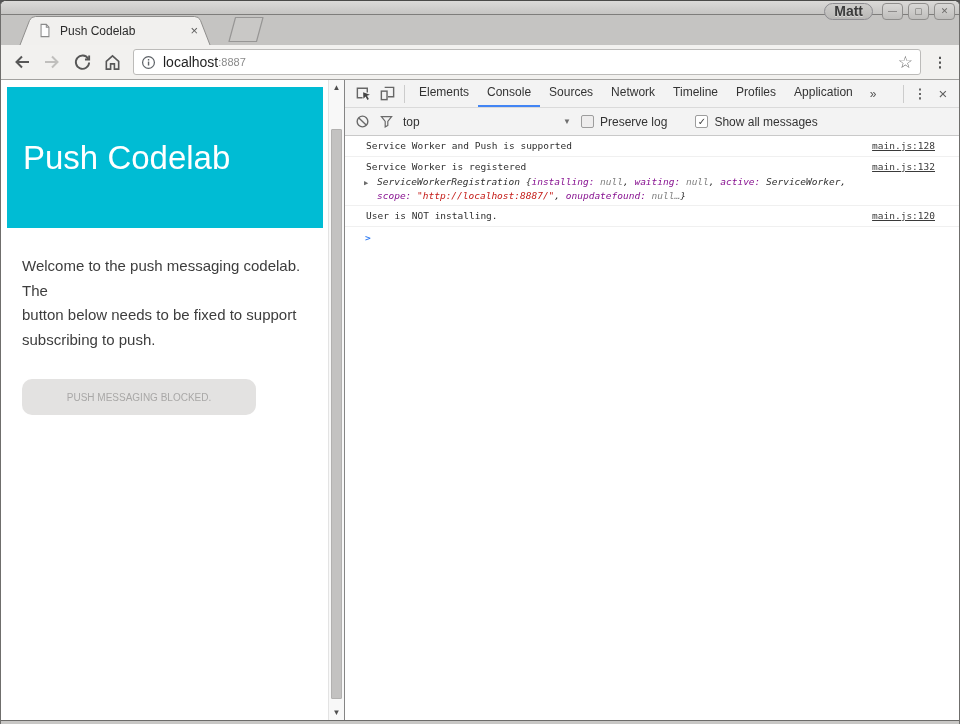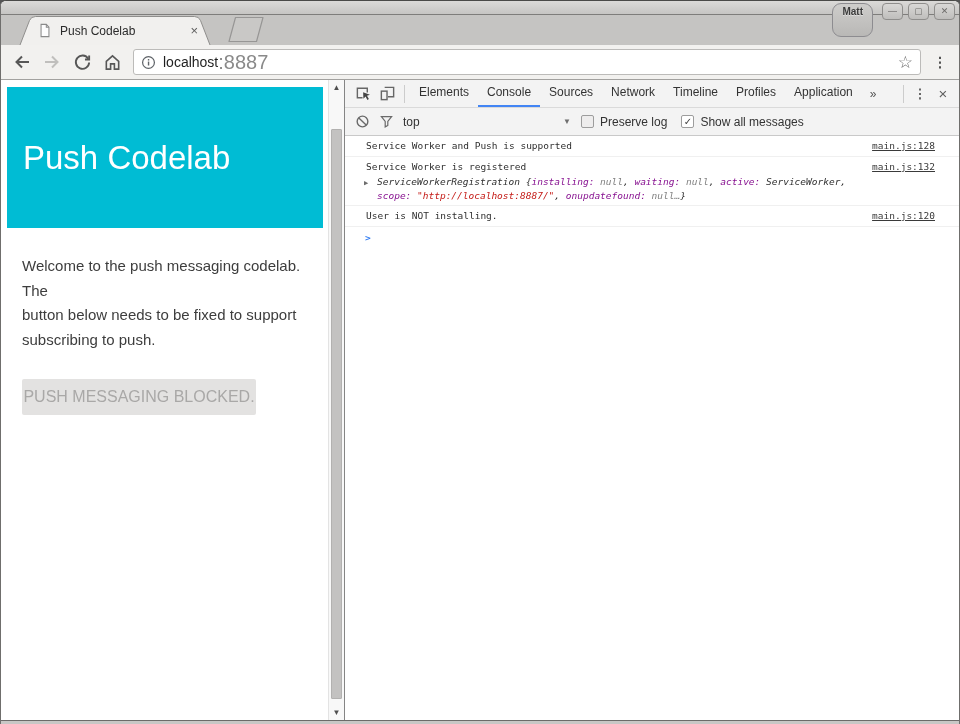--- a/index.html
+++ b/index.html
@@ -12,24 +12,24 @@
     border-radius: 6px 6px 0 0;
     background: #fff; overflow: hidden;
   }
 
   
   .titlebar {
     height: 13px; background: linear-gradient(#dbdad8, #c6c5c3);
     position: relative; z-index: 4;
   }
   .user-badge {
-    position: absolute; top: 2px; right: 86px; height: 34px; padding: 0 9px;
+    position: absolute; top: 2px; right: 86px; height: 17px; padding: 0 9px;
     border: 1px solid #8d8c90; border-radius: 9px;
     background: linear-gradient(#cecdcb, #b9b8b6);
-    font-size: 10px; font-weight: bold; color: #3b3b3b; line-height: 15px;
+    font-size: 14px; font-weight: bold; color: #3b3b3b; line-height: 15px;
     text-shadow: 0 1px 0 rgba(255,255,255,.45); z-index: 6;
   }
   .win-controls { position: absolute; top: 2px; right: 4px; display: flex; gap: 5px; z-index: 6; }
   .win-btn {
     width: 21px; height: 17px; border: 1px solid #8f8e8c; border-radius: 4px;
     background: linear-gradient(#d9d8d6, #bfbebc);
     color: #6c6b69; font-size: 9px; line-height: 15px; text-align: center;
   }
 
   
@@ -52,41 +52,41 @@
     height: 35px; background: #f2f1ef; border-bottom: 1px solid #a2a19f;
     display: flex; align-items: center; padding: 0 8px; gap: 4px;
     position: relative; z-index: 3;
   }
   .nav-btn { width: 26px; height: 26px; display: flex; align-items: center; justify-content: center; }
   .omnibox {
     flex: 1; height: 26px; background: #fff; border: 1px solid #bcbbb9; border-radius: 3px;
     display: flex; align-items: center; padding: 0 7px; gap: 7px; margin: 0 4px;
   }
   .omni-host { font-size: 14px; color: #1f1f1f; }
-  .omni-port { font-size: 20px; color: #8a8a8a; margin-left: -7px; }
+  .omni-port { font-size: 11px; color: #8a8a8a; margin-left: -7px; }
   .omni-star { margin-left: auto; font-size: 17px; color: #6e6e6e; line-height: 17px; }
   .menu-dots { width: 22px; text-align: center; font-size: 14px; color: #525252; font-weight: bold; }
 
   
   .content { display: flex; height: 640px; background: #fff; }
 
   
   .page { flex: 1; background: #fff; padding: 7px 0 0 6px; overflow: hidden; }
   .page-header {
     height: 141px; margin-right: 5px; color: #fff;
     font-size: 33px; padding: 52px 0 0 16px;
   }
   .page-intro {
     margin: 26px 14px 0 15px; font-size: 15px; line-height: 24.5px;
     color: #3d3d3d; white-space: pre-line;
   }
   .page-button {
     display: block; margin: 27px 0 0 15px; width: 234px; height: 36px;
-    background: #e3e2e1; border: none; border-radius: 2px;
-    color: #a9a8a7; font-size: 16px; font-family: "Liberation Sans", sans-serif;
+    background: #e3e2e1; border: none; border-radius: 10px;
+    color: #a9a8a7; font-size: 10px; font-family: "Liberation Sans", sans-serif;
   }
 
   
   .page-scrollbar { width: 16px; background: #f8f8f8; border-left: 1px solid #e3e3e3; position: relative; }
   .sb-arrow { position: absolute; left: 0; width: 100%; text-align: center; font-size: 8px; color: #4f4f4f; }
   .sb-up { top: 3px; } .sb-down { bottom: 3px; }
   .sb-thumb {
     position: absolute; top: 49px; left: 2px; width: 11px; height: 570px;
     background: #c3c2c1; border: 1px solid #b2b1b0; border-radius: 1px;
   }
@@ -110,21 +110,21 @@
   .dt-close { width: 24px; text-align: center; font-size: 15px; color: #5e5e5e; }
 
   .dt-filterbar {
     height: 28px; background: #f3f3f3; border-bottom: 1px solid #c9c9c9;
     display: flex; align-items: center; padding: 0 10px; gap: 10px;
     font-size: 12px; color: #333; flex: none;
   }
   .dt-context { width: 168px; display: flex; align-items: center; }
   .dt-context-label { flex: 1; }
   .dt-caret { font-size: 8px; color: #6e6e6e; }
-  .dt-checkgroup { display: flex; align-items: center; gap: 14px; }
+  .dt-checkgroup { display: flex; align-items: center; gap: 28px; }
   .dt-check { display: flex; align-items: center; gap: 6px; }
   .box {
     width: 13px; height: 13px; border: 1px solid #9d9d9d; border-radius: 2px;
     background: #eeeded; font-size: 10px; line-height: 11px; text-align: center; color: #3f3f3f;
   }
   .box.checked { background: #fff; }
 
   
   .dt-console { flex: 1; font-family: "DejaVu Sans Mono", monospace; font-size: 9.5px; color: #2e2e2e; overflow: hidden; }
   .con-row {

